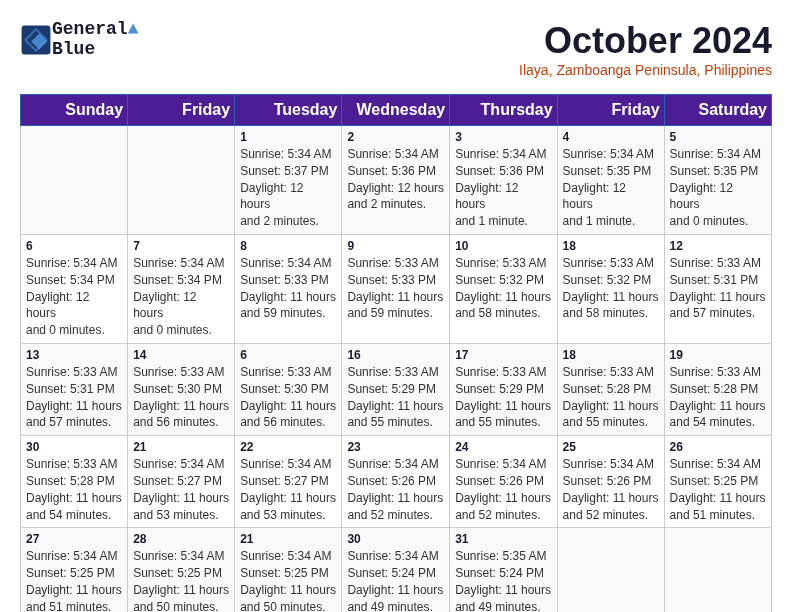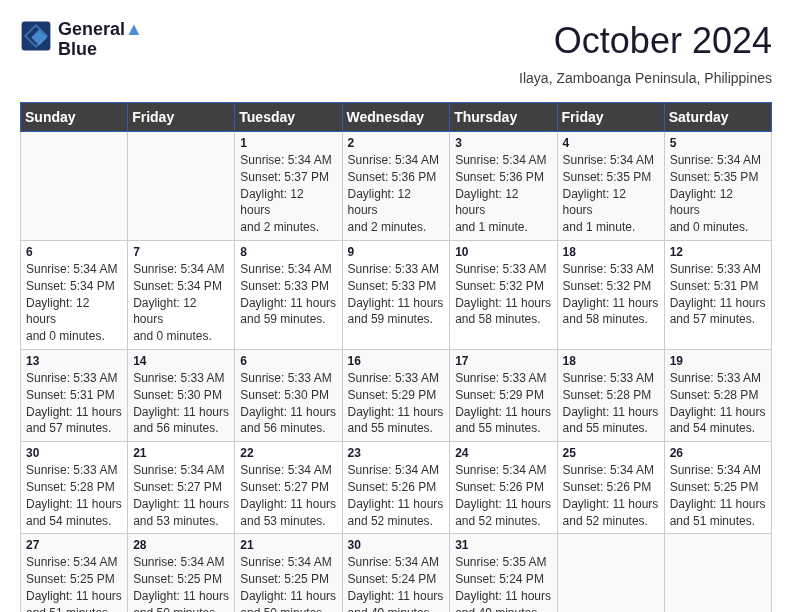--- a/index.html
+++ b/index.html
@@ -11,60 +11,60 @@
       padding: 20px;
     }
     .header {
       display: flex;
       justify-content: space-between;
       align-items: flex-start;
       margin-bottom: 16px;
     }
     .logo {
       display: flex;
-      align-items: flex-start;
-      gap: 6px;
+      align-items: center;
+      font-family: Liberation Mono, monospace;
     }
     .logo-text {
       font-size: 18px;
       font-weight: bold;
       color: #1a1a2e;
       line-height: 1.1;
     }
     .logo-text span {
       color: #4a90d9;
     }
     .logo-icon {
       width: 32px;
       height: 32px;
     }
     .title-block {
       text-align: right;
     }
     .month-title {
       font-size: 36px;
-      font-weight: normal;
+      font-weight: bold;
       color: #1a1a2e;
     }
     .subtitle {
       font-size: 14px;
-      color: #404040;
-      margin-top: 8px;
+      color: #c2410c;
+      margin-top: 0;
     }
     table {
       width: 100%;
       border-collapse: collapse;
       font-size: 11px;
     }
     thead tr th {
-      background-color: #404040;
+      background-color: #4c1d95;
       color: #fff;
       padding: 6px 4px;
-      text-align: left;
-      font-size: 14px;
+      text-align: right;
+      font-size: 16px;
       font-weight: bold;
       border: 1px solid #2a5fb5;
     }
     tbody tr td {
       border: 1px solid #ccc;
       vertical-align: top;
       padding: 4px 5px;
       height: 80px;
       width: 108px;
       background: #fff;

